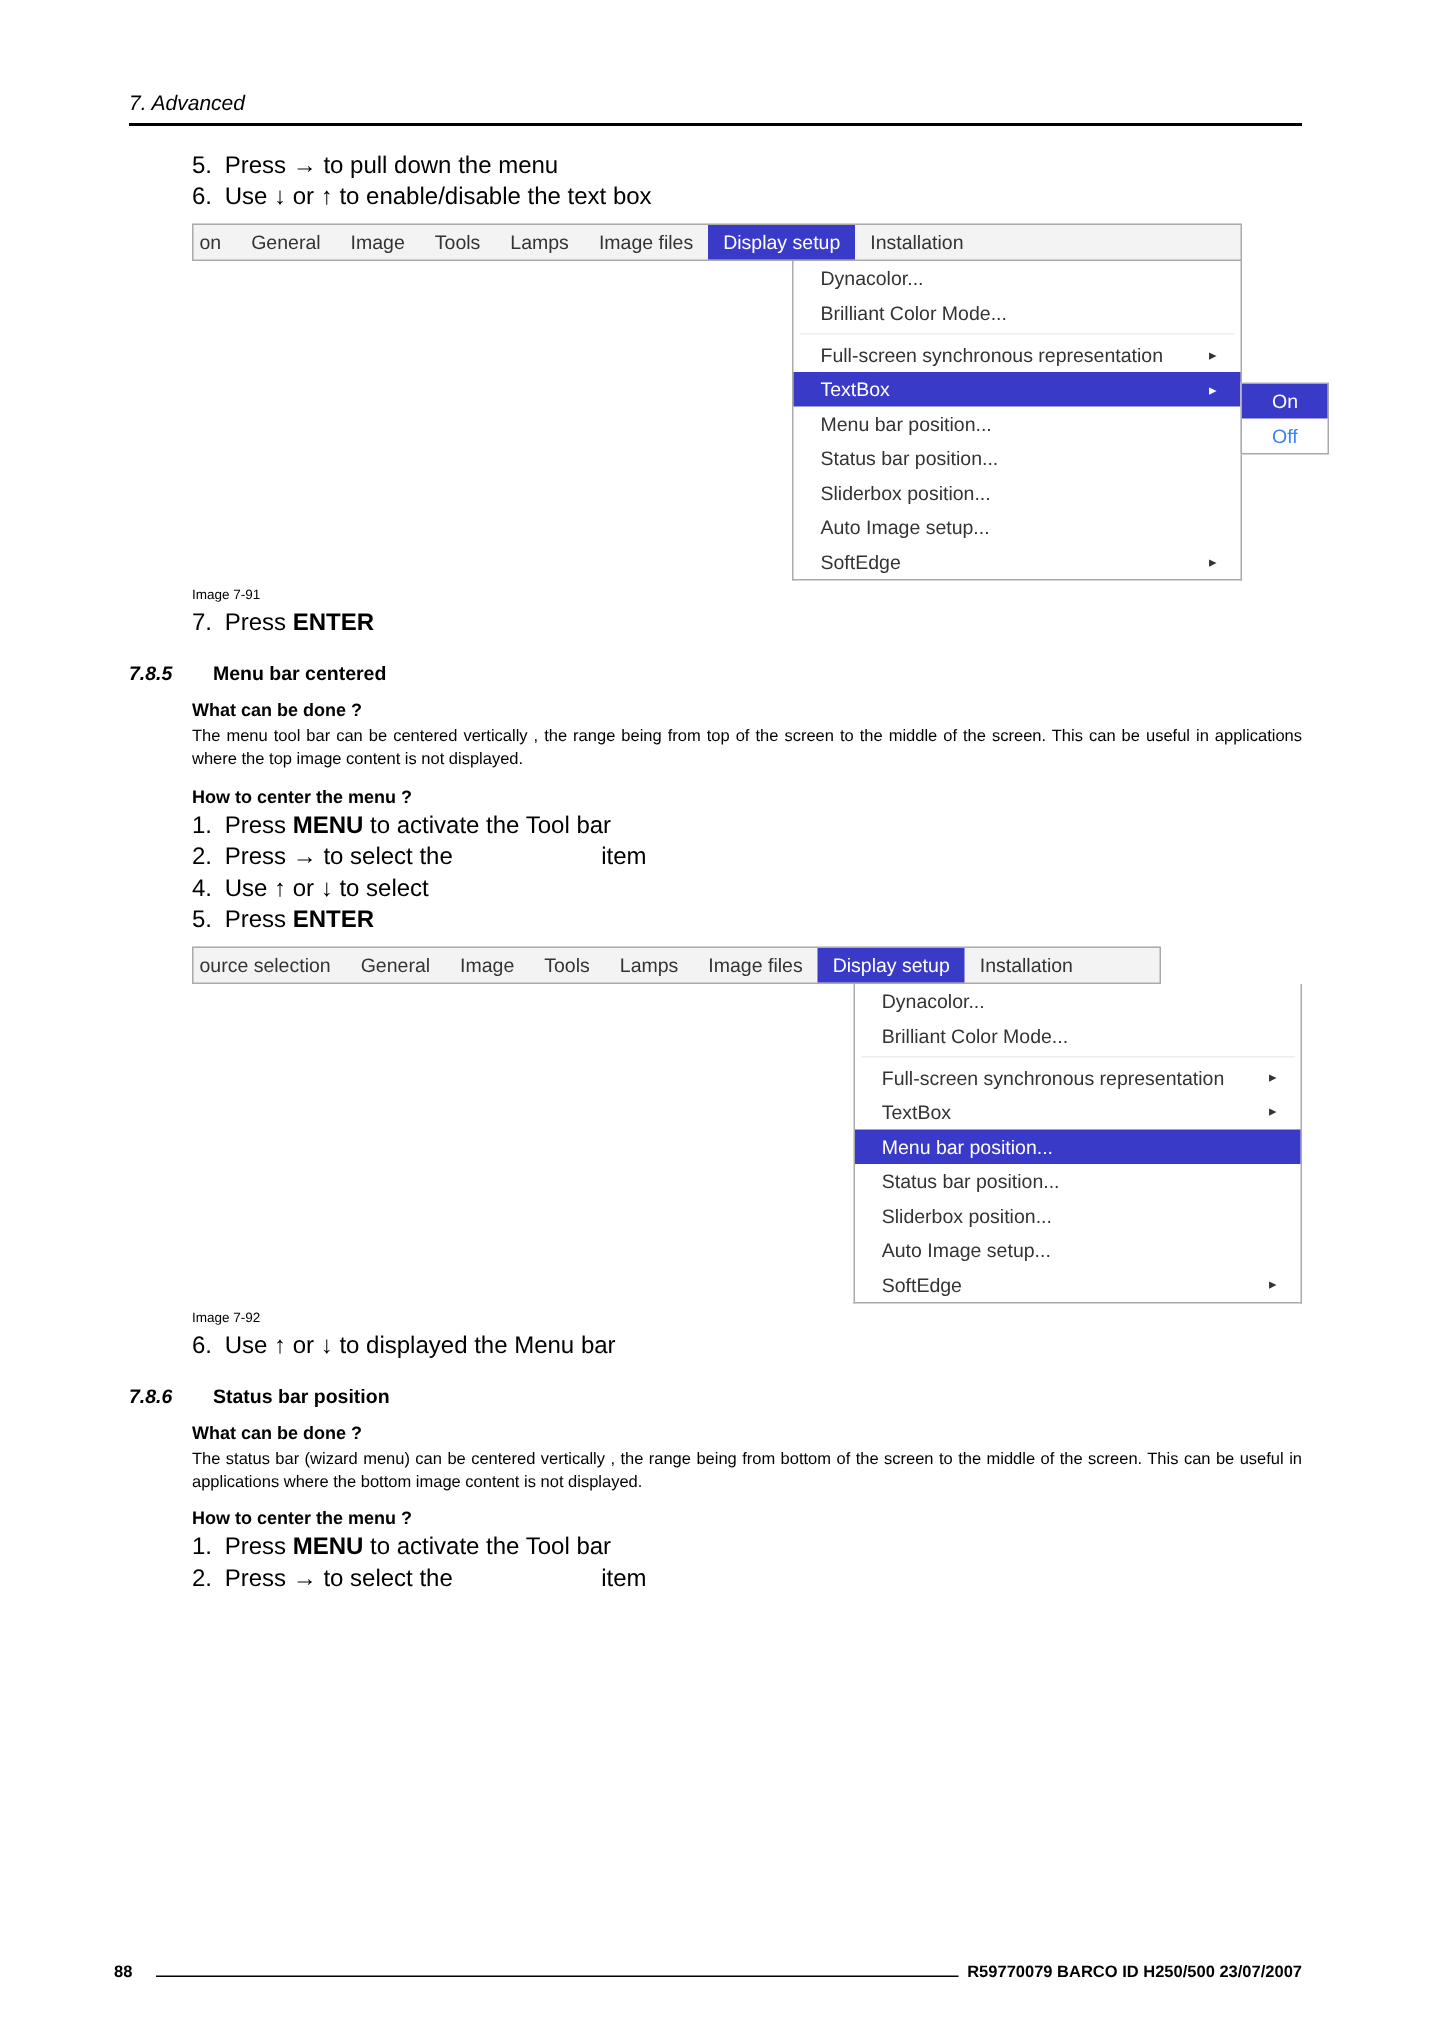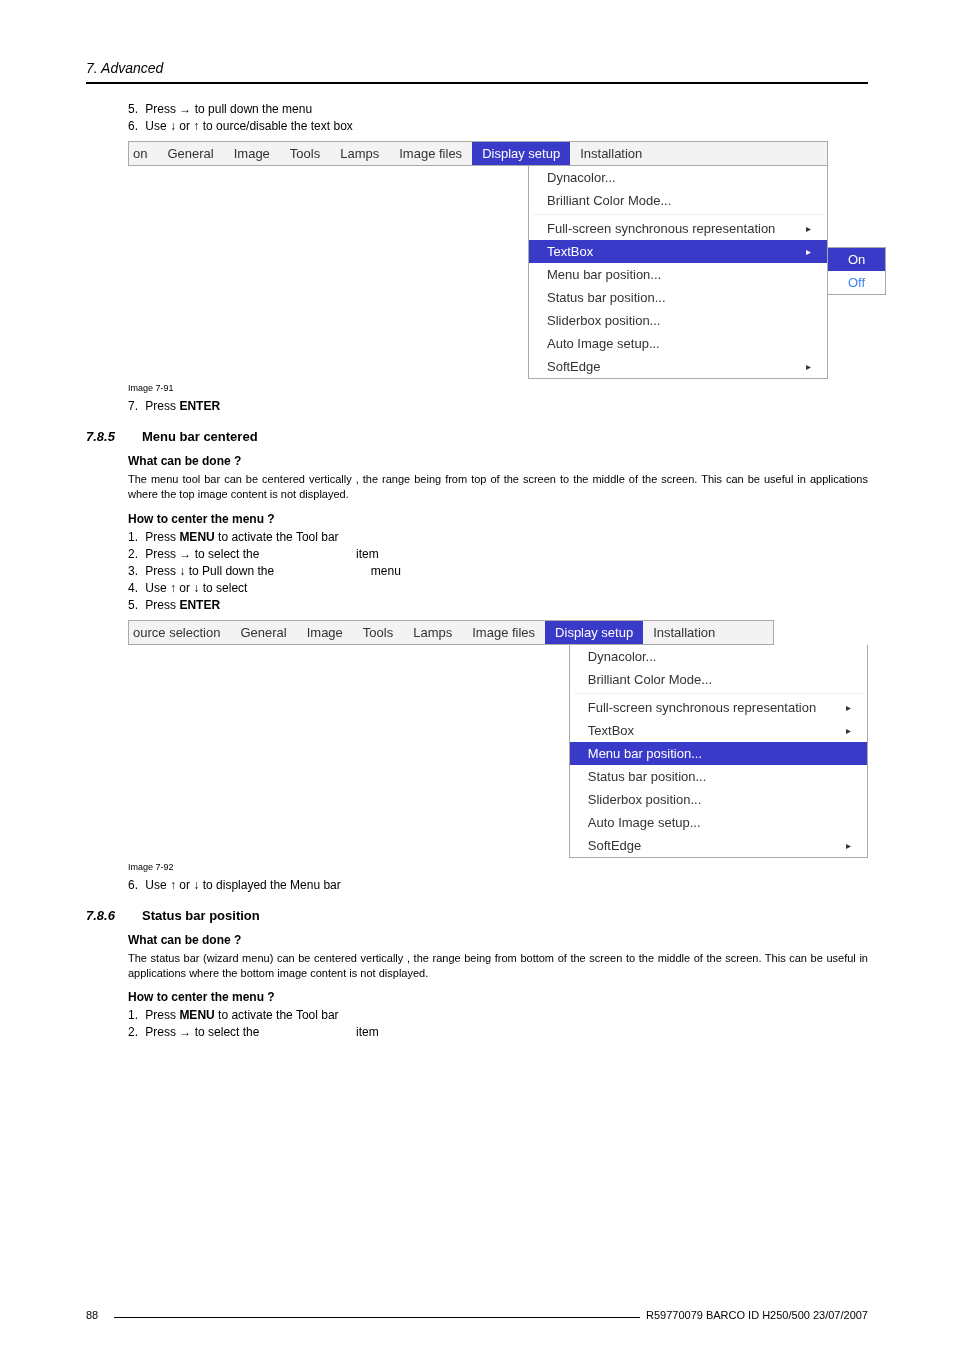--- a/index.html
+++ b/index.html
@@ -1,21 +1,21 @@
 <!DOCTYPE html>
 <html><head>
 <meta charset="utf-8">
 <style>
   * { margin: 0; padding: 0; box-sizing: border-box; }
   body { font-family: Arial, Helvetica, sans-serif; font-size: 12px; color: #000; background: #fff; }
   .page { width: 954px; padding: 60px 86px 38px 86px; position: relative; min-height: 1351px; }
   .chapter-title { font-style: italic; font-size: 14px; margin-bottom: 6px; }
   .chapter-rule { height: 2px; background: #000; margin-bottom: 18px; }
   .content { padding-left: 42px; }
-  .step-line { font-size: 12px; margin: 3px 0; }
+  .step-line { font-size: 16px; margin: 3px 0; }
   .step-line .step-text { margin-left: 4px; }
   .bold { font-weight: bold; }
   .img-label { font-size: 9px; margin-top: 4px; margin-bottom: 6px; }
   .section-row { display: flex; align-items: baseline; margin-top: 16px; margin-bottom: 6px; margin-left: -42px; }
   .section-num { font-weight: bold; font-size: 13px; width: 56px; font-style: italic; }
   .section-title { font-weight: bold; font-size: 13px; }
   .sub-h { font-weight: bold; font-size: 12px; margin: 10px 0 4px 0; }
   .para { font-size: 11px; line-height: 1.35; margin-bottom: 8px; text-align: justify; }
 
   .menubar-ui { border: 1px solid #aaa; display: flex; background: #f3f3f3; font-family: Tahoma, Arial, sans-serif; }
@@ -32,21 +32,21 @@
   .dd-item.sel .arrow-r { color: #fff; }
 
   .top-ui-wrap { display: flex; align-items: flex-start; margin-top: 8px; }
   .submenu-box { border: 1px solid #aaa; background: #fff; margin-left: -1px; align-self: flex-start; margin-top: 106px; }
   .submenu-box .sm-item { padding: 4px 20px 4px 20px; color: #3b82f6; }
   .submenu-box .sm-item.sel { background: #3a3ac8; color: #fff; }
 
   .dd-wrap2 { border: 1px solid #aaa; border-top: none; }
   .dd-wrap2 .dd-item { font-size: 13px; text-align: right; }
 
-  .footer { position: absolute; bottom: 30px; left: 86px; right: 86px; }
+  .footer { position: absolute; bottom: 30px; left: 76px; right: 86px; font-weight: bold; }
   .footer-row { display: flex; justify-content: flex-start; font-size: 11px; }
   .pagenum { margin-right: 10px; }
   .footer-line { flex: 1; height: 1px; background: #000; margin-top: 8px; margin-left: 6px; margin-right: 6px; }
   .footer-right { white-space: nowrap; }
 </style>
 </head>
 <body>
 
 <div class="page">
 
@@ -54,21 +54,21 @@
   <div class="chapter-rule"></div>
 
   <div class="content">
 
     <div class="step-line">
       <span>5.</span>
       <span class="step-text">Press → to pull down the menu</span>
     </div>
     <div class="step-line">
       <span>6.</span>
-      <span class="step-text">Use ↓ or ↑ to ource/disable the text box</span>
+      <span class="step-text">Use ↓ or ↑ to enable/disable the text box</span>
     </div>
 
     <div class="top-ui-wrap">
       <div style="flex:0 0 auto;">
         <div class="menubar-ui small" style="width:700px;">
           <div class="menubar-tabs" style="flex:1;">
             <div class="tab cut">on</div>
             <div class="tab">General</div>
             <div class="tab">Image</div>
             <div class="tab">Tools</div>
@@ -148,28 +148,20 @@
     </div>
     <div class="step-line">
       <span>2.</span>
       <span class="step-text">
         <span>Press → to select the </span>
         <span style="display:inline-block;width:90px;"></span>
         <span>item</span>
       </span>
     </div>
     <div class="step-line">
-      <span>3.</span>
-      <span class="step-text">
-        <span>Press ↓ to Pull down the </span>
-        <span style="display:inline-block;width:90px;"></span>
-        <span>menu</span>
-      </span>
-    </div>
-    <div class="step-line">
       <span>4.</span>
       <span class="step-text">Use ↑ or ↓ to select</span>
     </div>
     <div class="step-line">
       <span>5.</span>
       <span class="step-text">
         <span>Press </span><span class="bold">ENTER</span>
       </span>
     </div>
 

